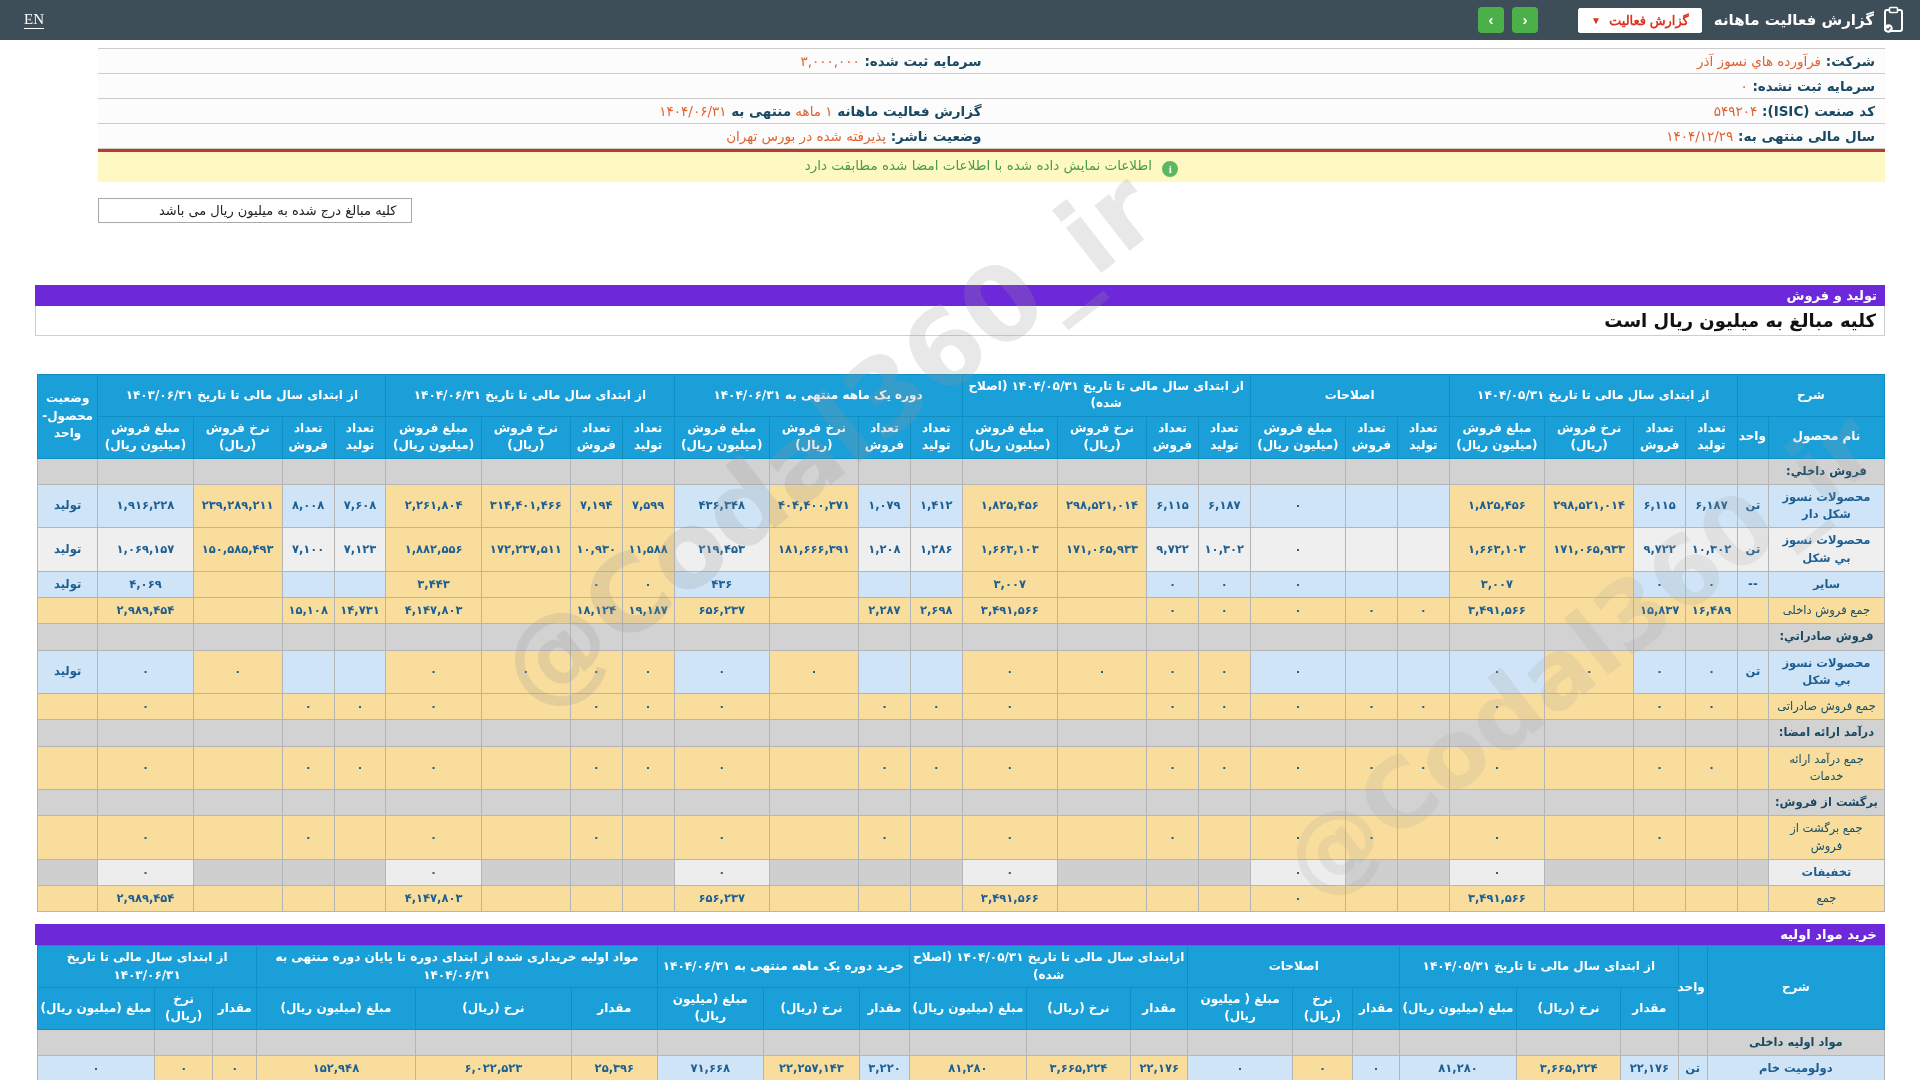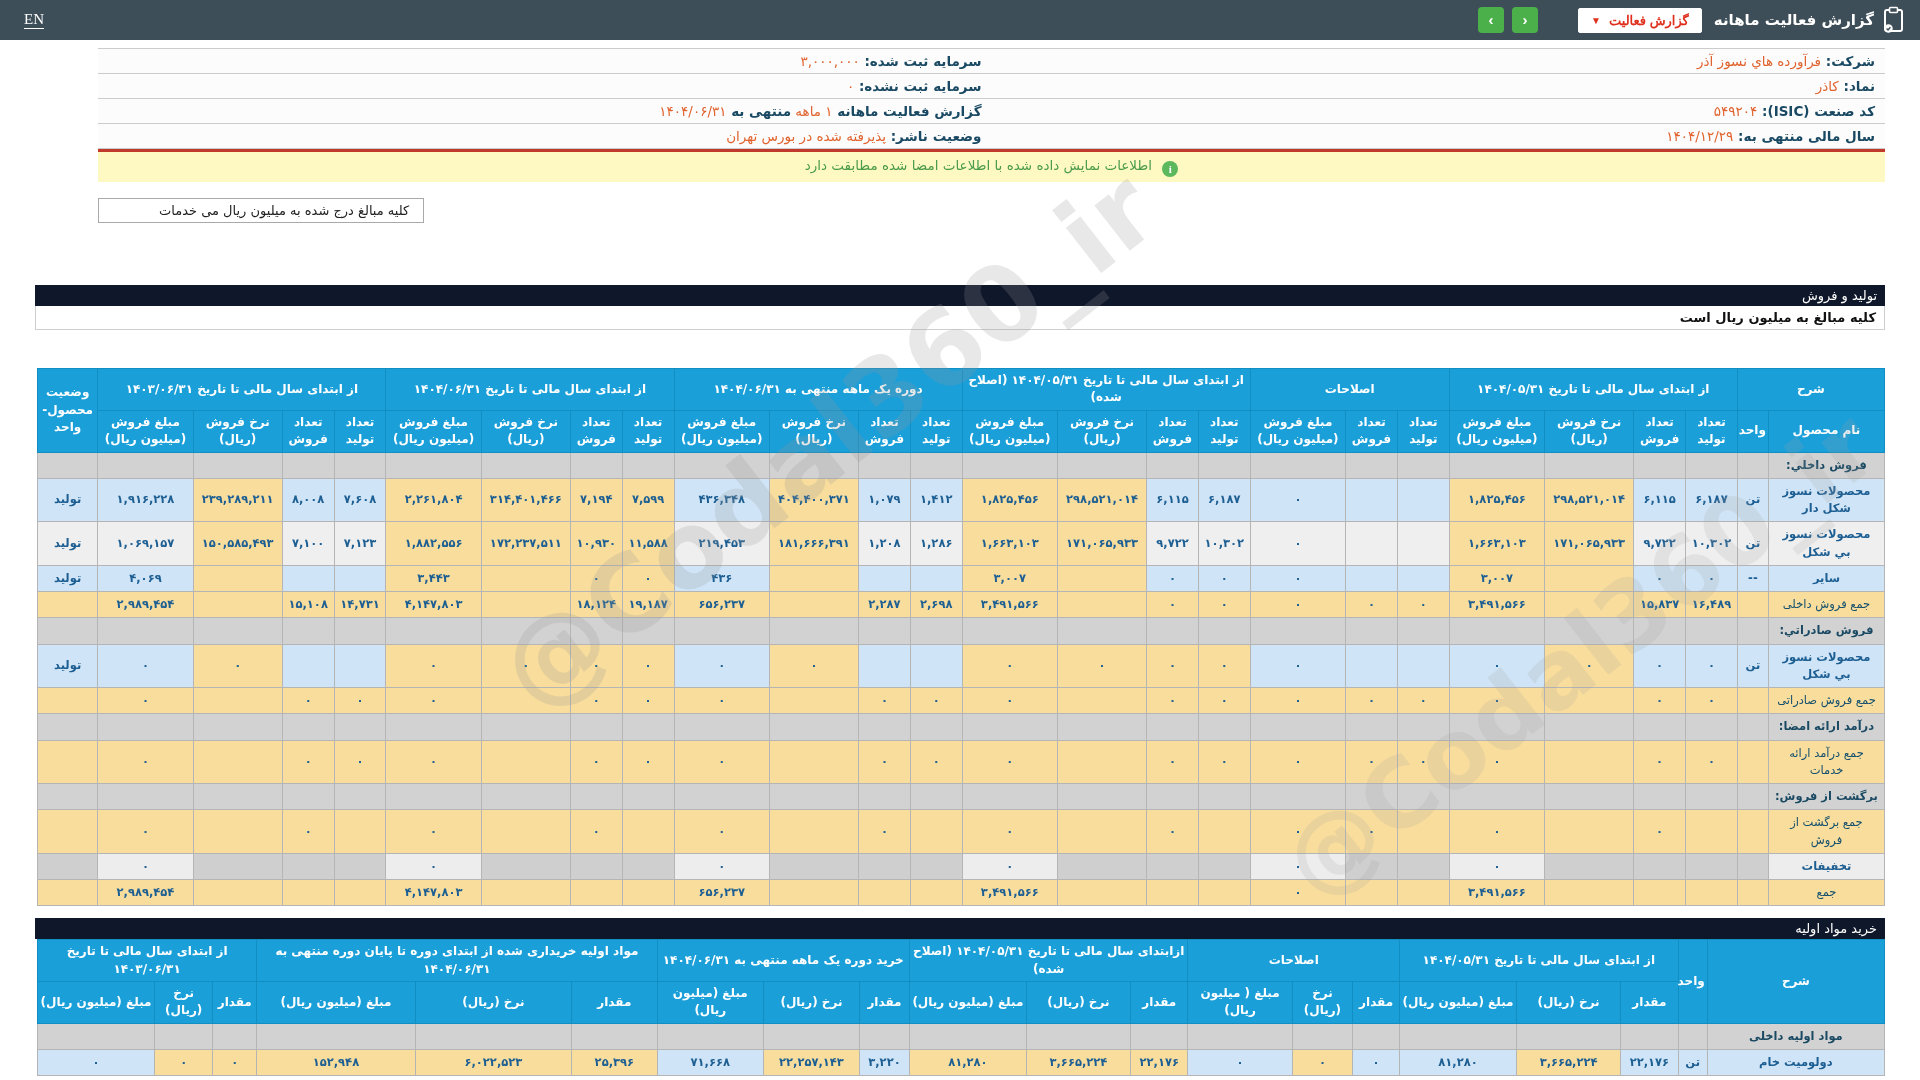--- a/index.html
+++ b/index.html
@@ -32,24 +32,24 @@
     color:#fff; border-radius:50%; font-size:11px; line-height:16px; text-align:center;
     font-weight:bold; font-family:"Liberation Serif", serif; vertical-align:-3px; margin-left:6px; }
   
   .note-box { margin:16px 98px 0 0; margin-right:98px; margin-left:auto; width:max-content;
     border:1px solid #a9a9a9; background:#fff; font-size:13px; color:#222;
     padding:4px 14px 4px 60px; }
   
   .note-box-holder { display:flex; }
   .note-box-holder .note-box { margin:16px auto 0 98px; }
   
-  .section-band { margin:0 35px; background:#0f172a; color:#fff; font-size:13px;
-    font-weight:normal; padding:3px 8px; }
+  .section-band { margin:0 35px; background:#6d28d9; color:#fff; font-size:13px;
+    font-weight:bold; padding:3px 8px; }
   .sub-note { margin:0 35px; border:1px solid #cfcfcf; border-top:none; background:#fff;
-    color:#111; font-size:13px; font-weight:bold; padding:4px 8px; }
+    color:#111; font-size:18px; font-weight:bold; padding:4px 8px; }
   .gap1 { height:62px; } .gap2 { height:38px; } .gap3 { height:12px; }
   table.rep { margin:0 35px; width:1848px; border-collapse:collapse; table-layout:fixed;
     direction:rtl; }
   table.rep th { background:#1b9fd9; color:#fff; font-size:12px; font-weight:bold;
     border:1px solid #118ec2; padding:3px 2px; text-align:center; line-height:1.45; }
   table.rep td { border:1px solid #b5b5b5; font-size:11.5px; color:#1d5f93;
     padding:4px 5px; text-align:center; line-height:1.5; font-weight:bold; }
   td.name { text-align:right; font-weight:normal; color:#14506e; font-size:12.5px; }
   tr.sec td { background:#d2d2d2; }
   tr.sec td.name { font-weight:bold; color:#1a4a63; }
@@ -89,40 +89,39 @@
   </div>
   <span class="lang">EN</span>
 </div>
 
 <div class="info-wrap" id="info-table">
     <div class="info-row">
       <div class="info-cell"><span class="lbl">شرکت:  </span><span class="val">فرآورده هاي نسوز آذر </span></div>
       <div class="info-cell"><span class="lbl">سرمایه ثبت شده:  </span><span class="val">۳,۰۰۰,۰۰۰ </span></div>
     </div>
     <div class="info-row">
-      <div class="info-cell"><span class="lbl">نماد:  </span><span class="val">کاذر </span></div>
       <div class="info-cell"><span class="lbl">سرمایه ثبت نشده:  </span><span class="val">۰ </span></div>
     </div>
     <div class="info-row">
       <div class="info-cell"><span class="lbl">کد صنعت (ISIC):  </span><span class="val">۵۴۹۲۰۴ </span></div>
       <div class="info-cell"><span class="lbl">گزارش فعالیت ماهانه  </span><span class="val">۱ ماهه </span><span class="lbl">منتهی به  </span><span class="val">۱۴۰۴/۰۶/۳۱ </span></div>
     </div>
     <div class="info-row">
       <div class="info-cell"><span class="lbl">سال مالی منتهی به:  </span><span class="val">۱۴۰۴/۱۲/۲۹ </span></div>
       <div class="info-cell"><span class="lbl">وضعیت ناشر:  </span><span class="val">پذیرفته شده در بورس تهران </span></div>
     </div>
   </div>
 
 <div class="alert">
   <span class="info-ico">i</span>
   <span>اطلاعات نمایش داده شده با اطلاعات امضا شده مطابقت دارد</span>
 </div>
 
 <div class="note-box-holder">
-  <div class="note-box">کلیه مبالغ درج شده به میلیون ریال می خدمات</div>
+  <div class="note-box">کلیه مبالغ درج شده به میلیون ریال می باشد</div>
 </div>
 
 <div class="gap1"></div>
 
 <div class="section-band">تولید و فروش</div>
 <div class="sub-note">کلیه مبالغ به میلیون ریال است</div>
 
 <div class="gap2"></div>
 
 <table class="rep" id="table1">

